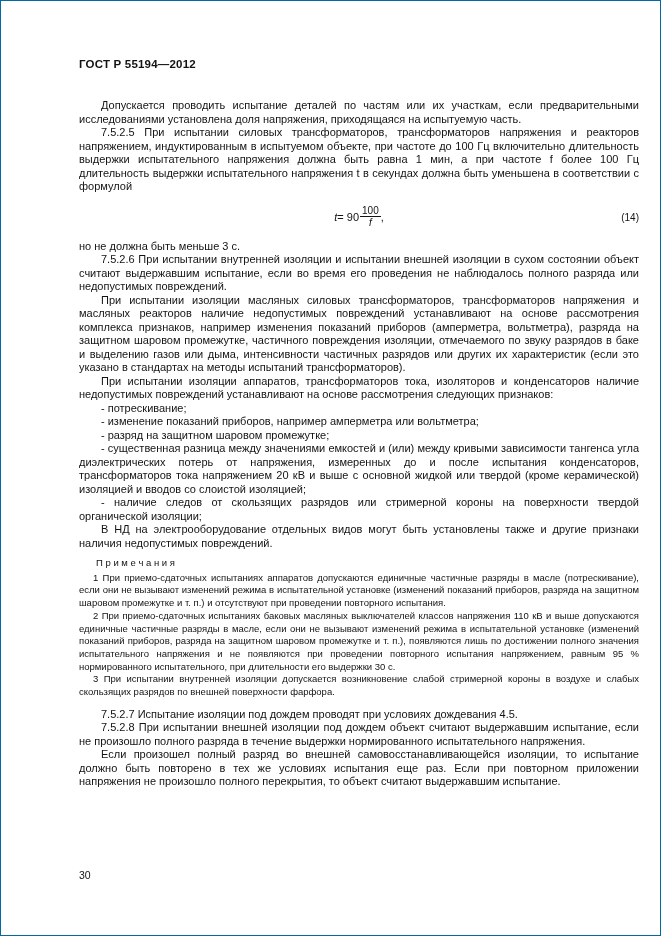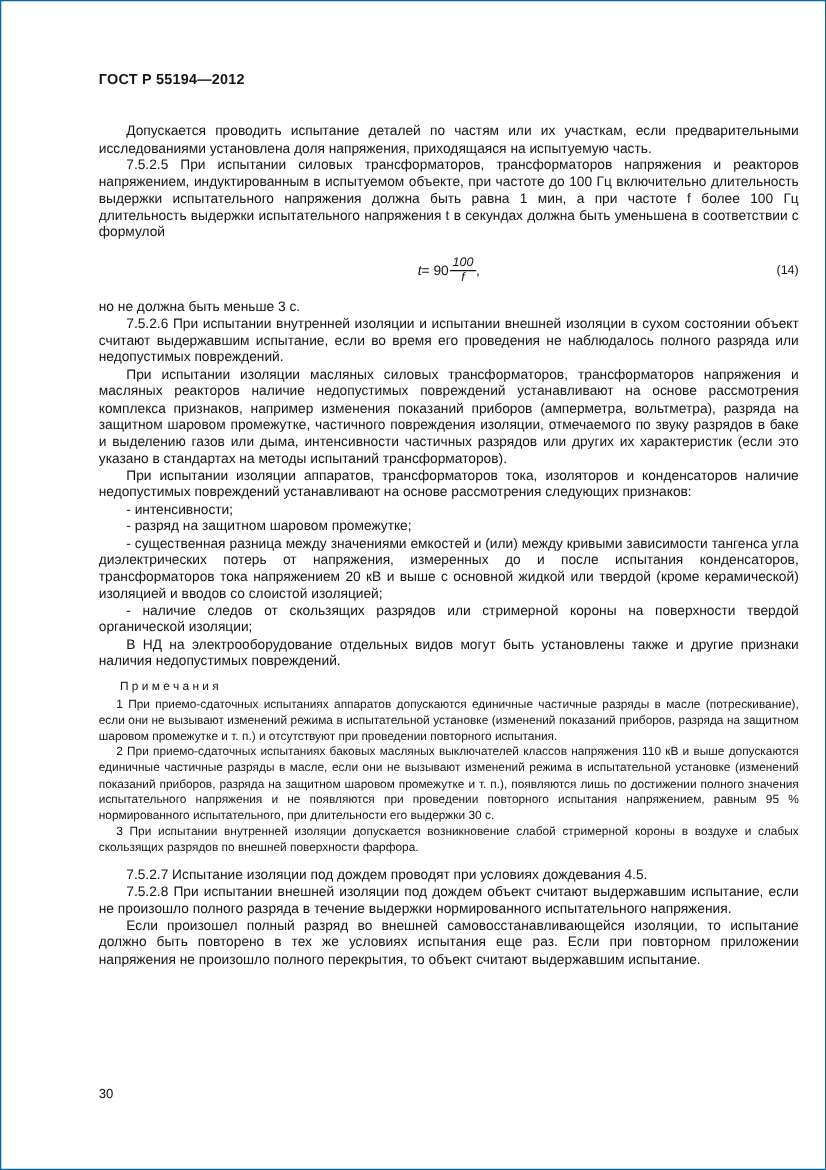--- a/index.html
+++ b/index.html
@@ -47,21 +47,21 @@
   .formula-expr { display: inline-flex; align-items: center; }
   .frac {
     display: inline-flex;
     flex-direction: column;
     align-items: center;
     font-size: 10px;
     line-height: 11px;
     margin-left: 1px;
     vertical-align: middle;
   }
-  .frac .num { border-bottom: 1px solid #131313; padding: 0 2px; font-style: italic; }
+  .frac .num { border-bottom: 1px solid #131313; padding: 0 2px; }
   .frac .den { padding: 0 2px; }
   .formula-label {
     position: absolute;
     right: 0;
     top: 50%;
     transform: translateY(-50%);
     font-size: 10px;
     text-align: center;
   }
   .notes { margin-top: 7px; margin-bottom: 9px; }
@@ -107,21 +107,22 @@
         </span>
           <span>,</span>
       </span>
       <span class="formula-label">(14)</span>
     </div>
 
     <p class="body-par noindent">но не должна быть меньше 3 с.</p>
     <p class="body-par">7.5.2.6  При испытании внутренней изоляции и испытании внешней изоляции в сухом состоянии объект считают выдержавшим испытание, если во время его проведения не наблюдалось полного разряда или недопустимых повреждений.</p>
     <p class="body-par">При испытании изоляции масляных силовых трансформаторов, трансформаторов напряжения и масляных реакторов наличие недопустимых повреждений устанавливают на основе рассмотрения комплекса признаков, например изменения показаний приборов (амперметра, вольтметра), разряда на защитном шаровом промежутке, частичного повреждения изоляции, отмечаемого по звуку разрядов в баке и выделению газов или дыма, интенсивности частичных разрядов или других их характеристик (если это указано в стандартах на методы испытаний трансформаторов).</p>
     <p class="body-par">При испытании изоляции аппаратов, трансформаторов тока, изоляторов и конденсаторов наличие недопустимых повреждений устанавливают на основе рассмотрения следующих признаков:</p>
-    <p class="body-par">- интенсивности;</p>
+    <p class="body-par">- потрескивание;</p>
+    <p class="body-par">- изменение показаний приборов, например амперметра или вольтметра;</p>
     <p class="body-par">- разряд на защитном шаровом промежутке;</p>
     <p class="body-par">- существенная разница между значениями емкостей и (или) между кривыми зависимости тангенса угла диэлектрических потерь от напряжения, измеренных до и после испытания конденсаторов, трансформаторов тока напряжением 20 кВ и выше с основной жидкой или твердой (кроме керамической) изоляцией и вводов со слоистой изоляцией;</p>
     <p class="body-par">- наличие следов от скользящих разрядов или стримерной короны на поверхности твердой органической изоляции;</p>
     <p class="body-par">В НД на электрооборудование отдельных видов могут быть установлены также и другие признаки наличия недопустимых повреждений.</p>
 
     <div class="notes">
       <p class="notes-heading">П р и м е ч а н и я</p>
       <p class="note">1  При приемо-сдаточных испытаниях аппаратов допускаются единичные частичные разряды в масле (потрескивание), если они не вызывают изменений режима в испытательной установке (изменений показаний приборов, разряда на защитном шаровом промежутке и т. п.) и отсутствуют при проведении повторного испытания.</p>
       <p class="note">2  При приемо-сдаточных испытаниях баковых масляных выключателей классов напряжения 110 кВ и выше допускаются единичные частичные разряды в масле, если они не вызывают изменений режима в испытательной установке (изменений показаний приборов, разряда на защитном шаровом промежутке и т. п.), появляются лишь по достижении полного значения испытательного напряжения и не появляются при проведении повторного испытания напряжением, равным 95 % нормированного испытательного, при длительности его выдержки 30 с.</p>
       <p class="note">3  При испытании внутренней изоляции допускается возникновение слабой стримерной короны в воздухе и слабых скользящих разрядов по внешней поверхности фарфора.</p>

